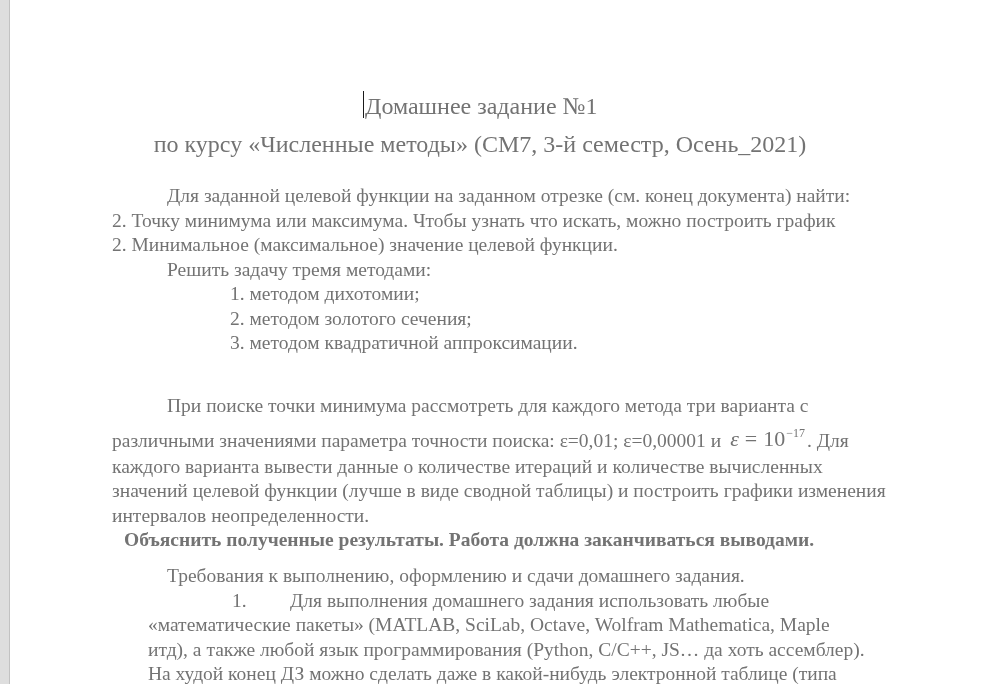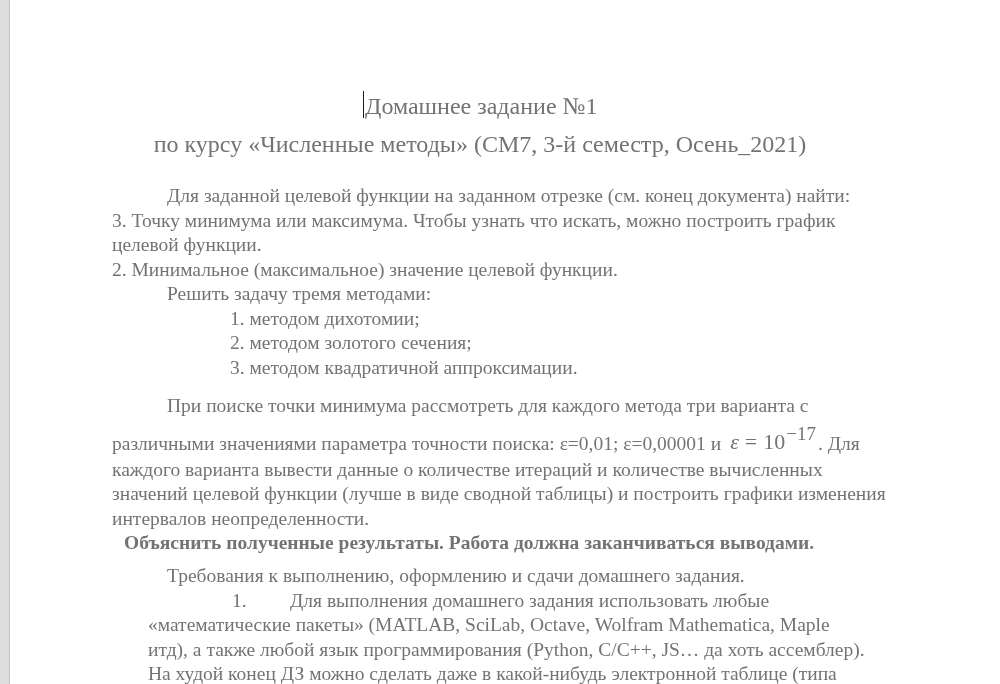--- a/index.html
+++ b/index.html
@@ -74,42 +74,41 @@
   .formula {
     font-size: 22px;
     margin-left: 9px;
     margin-right: 2px;
     vertical-align: 1px;
     white-space: nowrap;
   }
   .f-eps { font-style: italic; }
   .f-rel { margin: 0 6px; }
   .f-exp {
-    font-size: 19px;
+    font-size: 12px;
     vertical-align: 9px;
     margin-left: 1px;
   }
 </style>
 </head>
 <body>
 
 <div class="viewport">
   <div class="backdrop-edge"></div>
 
   <div class="page">
 
     <div class="title-block">
       <div class="t-line"><span class="caret"></span><span>Домашнее задание №1</span></div>
       <div class="t-line"><span>по курсу «Численные методы» (СМ7, 3-й семестр, Осень_2021)</span></div>
     </div>
 
     <div class="sec sec1">
       <div class="line indent">Для заданной целевой функции на заданном отрезке (см. конец документа) найти:</div>
-      <div class="line">3. Точку минимума или максимума. Чтобы узнать что искать, можно построить график</div>
-      <div class="line">целевой функции.</div>
+      <div class="line">2. Точку минимума или максимума. Чтобы узнать что искать, можно построить график</div>
       <div class="line">2. Минимальное (максимальное) значение целевой функции.</div>
       <div class="line indent">Решить задачу тремя методами:</div>
       <div class="line sub">1. методом дихотомии;</div>
       <div class="line sub">2. методом золотого сечения;</div>
       <div class="line sub">3. методом квадратичной аппроксимации.</div>
     </div>
 
     <div class="sec sec2">
       <div class="line indent">При поиске точки минимума рассмотреть для каждого метода три варианта с</div>
       <div class="line formula-line"><span>различными значениями параметра точности поиска: ε=0,01; ε=0,00001 и</span><span class="formula"><span class="f-eps">ε</span><span class="f-rel">=</span><span class="f-base">10</span><sup class="f-exp">−17</sup></span><span>. Для</span></div>

